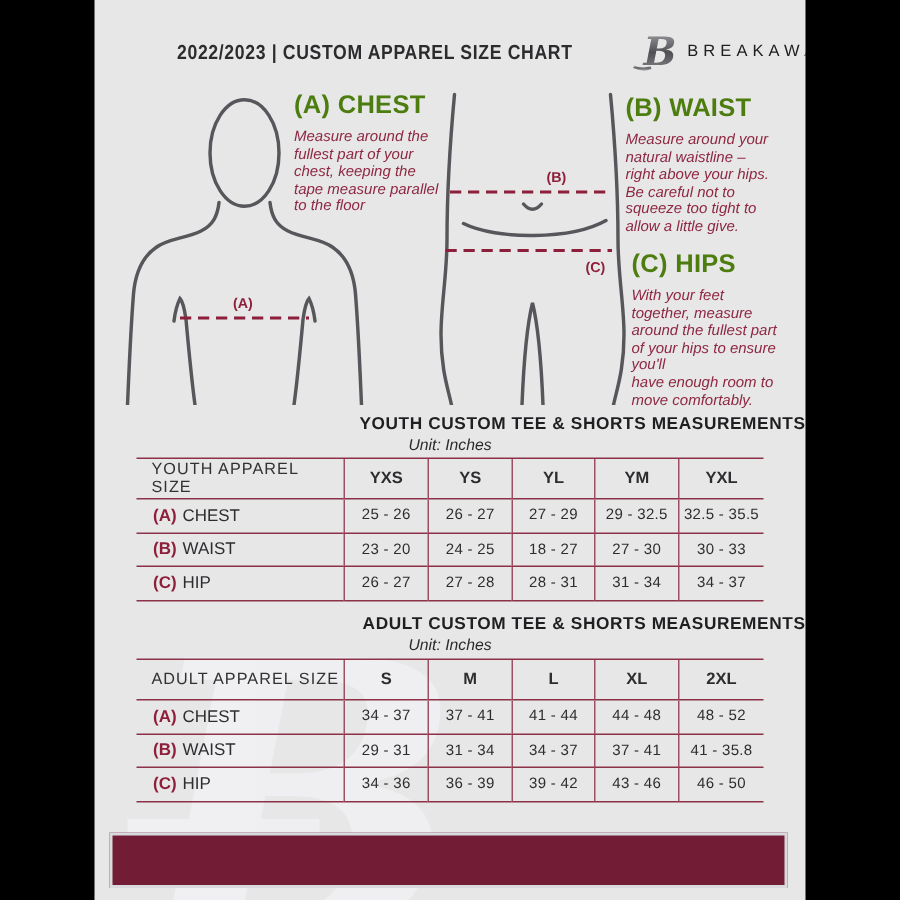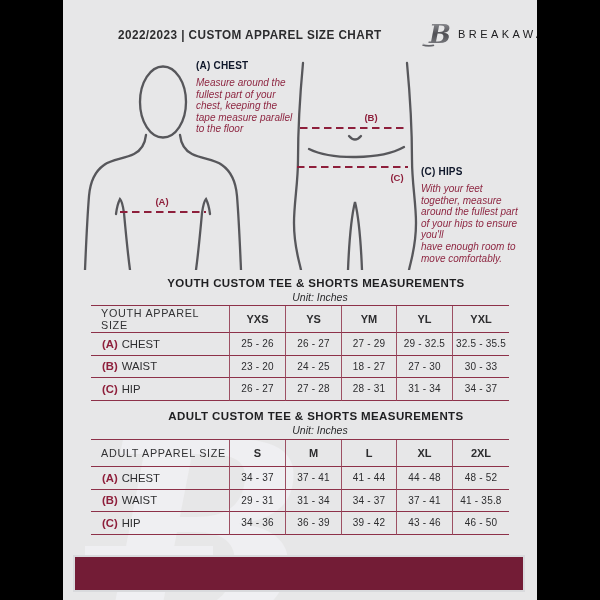--- a/index.html
+++ b/index.html
@@ -22,28 +22,28 @@
   .hdr-title{font-weight:700;font-size:13.5px;letter-spacing:.5px;color:#2c2c2e;
     transform:scaleX(.87);transform-origin:left center;white-space:nowrap;}
   .brand{display:flex;align-items:center;gap:7px;}
   .brand-name{font-weight:400;font-size:11px;letter-spacing:3.4px;color:#202022;}
   
   .figures{position:absolute;z-index:1;left:0;top:55px;}
   .outline{stroke:#57575b;stroke-width:2.3;fill:none;stroke-linecap:round;}
   .dash{stroke:#8e1f3b;stroke-width:2.1;stroke-dasharray:7.5 4.5;}
   .marker{font-family:"Liberation Sans",sans-serif;font-size:9.5px;font-weight:700;fill:#8e1f3b;}
   .instr{position:absolute;z-index:1;}
-  .instr-title{font-weight:700;font-size:10px;color:#0f172a;letter-spacing:.2px;}
+  .instr-title{font-weight:700;font-size:17px;color:#4d7c0f;letter-spacing:.2px;}
   .instr-desc{margin-top:6px;font-style:italic;font-size:10px;line-height:11.6px;
     color:#8e2742;white-space:pre-line;}
   
-  .sec-title{position:absolute;z-index:1;left:16px;width:474px;text-align:center;
+  .sec-title{position:absolute;z-index:1;left:0;width:474px;text-align:right;
     font-weight:700;font-size:11.5px;letter-spacing:.4px;color:#1f1f21;}
   .sec-unit{position:absolute;z-index:1;left:0;width:474px;text-align:center;
-    font-style:italic;font-size:10.5px;color:#2a2a2c;margin-left:20px;}
+    font-style:italic;font-size:10.5px;color:#2a2a2c;}
   
   .size-table{position:absolute;z-index:1;left:28px;width:418px;display:grid;
     grid-template-columns:138px 56px 56px 55px 56px 57px;
     border-top:1.6px solid #8d3149;}
   .cell{border-bottom:1.6px solid #8d3149;display:flex;align-items:center;
     box-sizing:border-box;color:#2d2d2f;}
   .cell.vline{border-left:1.2px solid #9d5063;}
   .cell.hd{height:27px;}
   .cell.dr{height:22.5px;}
   .c-sizecap{padding-left:10px;font-size:10.8px;letter-spacing:.7px;color:#323234;}
@@ -108,39 +108,48 @@
   </svg>
 
   <div class="instr" style="left:133px;top:60px;width:105px;">
     <div class="instr-title">(A) CHEST</div>
     <div class="instr-desc">Measure around the
 fullest part of your
 chest, keeping the
 tape measure parallel
 to the floor</div>
   </div>
+  <div class="instr" style="left:354px;top:62px;width:110px;">
+    <div class="instr-title">(B) WAIST</div>
+    <div class="instr-desc">Measure around your
+natural waistline –
+right above your hips.
+Be careful not to
+squeeze too tight to
+allow a little give.</div>
+  </div>
   <div class="instr" style="left:358px;top:166px;width:112px;">
     <div class="instr-title">(C) HIPS</div>
     <div class="instr-desc">With your feet
 together, measure
 around the fullest part
 of your hips to ensure
 you'll
 have enough room to
 move comfortably.</div>
   </div>
 
   <div class="sec-title" style="top:277px;">YOUTH CUSTOM TEE &amp; SHORTS MEASUREMENTS</div>
   <div class="sec-unit" style="top:291px;">Unit: Inches</div>
   <div class="size-table" style="top:305px;">
     <div class="cell hd c-sizecap">YOUTH APPAREL SIZE</div>
     <div class="cell hd c-head vline">YXS</div>
     <div class="cell hd c-head vline">YS</div>
+    <div class="cell hd c-head vline">YL</div>
     <div class="cell hd c-head vline">YM</div>
-    <div class="cell hd c-head vline">YL</div>
     <div class="cell hd c-head vline">YXL</div>
 
     <div class="cell dr c-label">
       <span class="pfx">(A)</span>
       <span>CHEST</span>
     </div>
     <div class="cell dr c-val vline">25 - 26</div>
     <div class="cell dr c-val vline">26 - 27</div>
     <div class="cell dr c-val vline">27 - 29</div>
     <div class="cell dr c-val vline">29 - 32.5</div>

